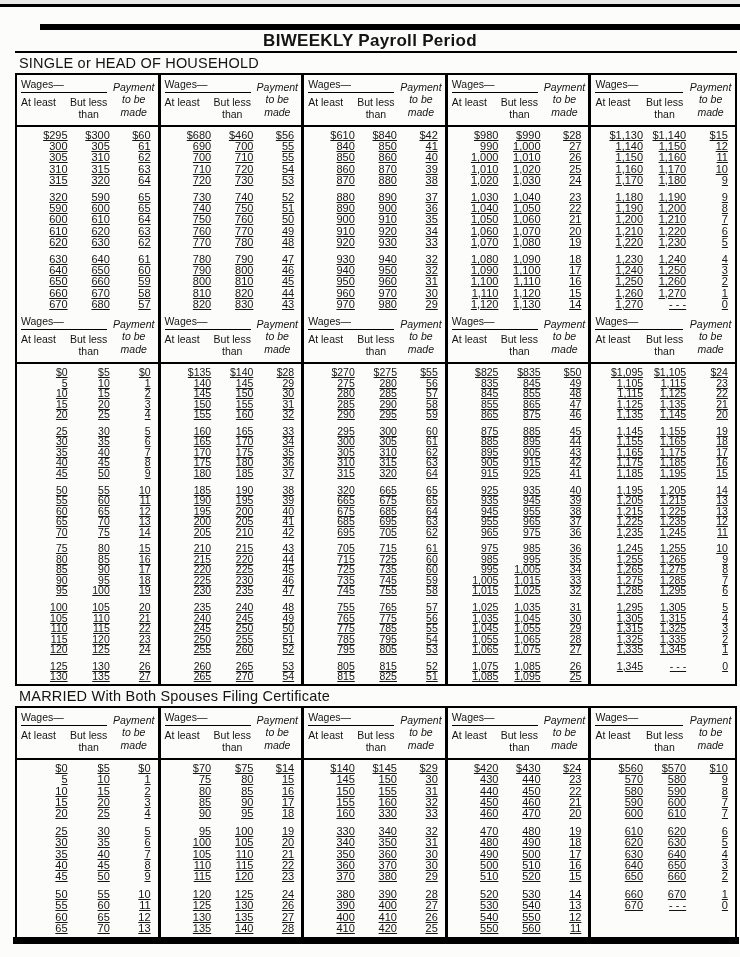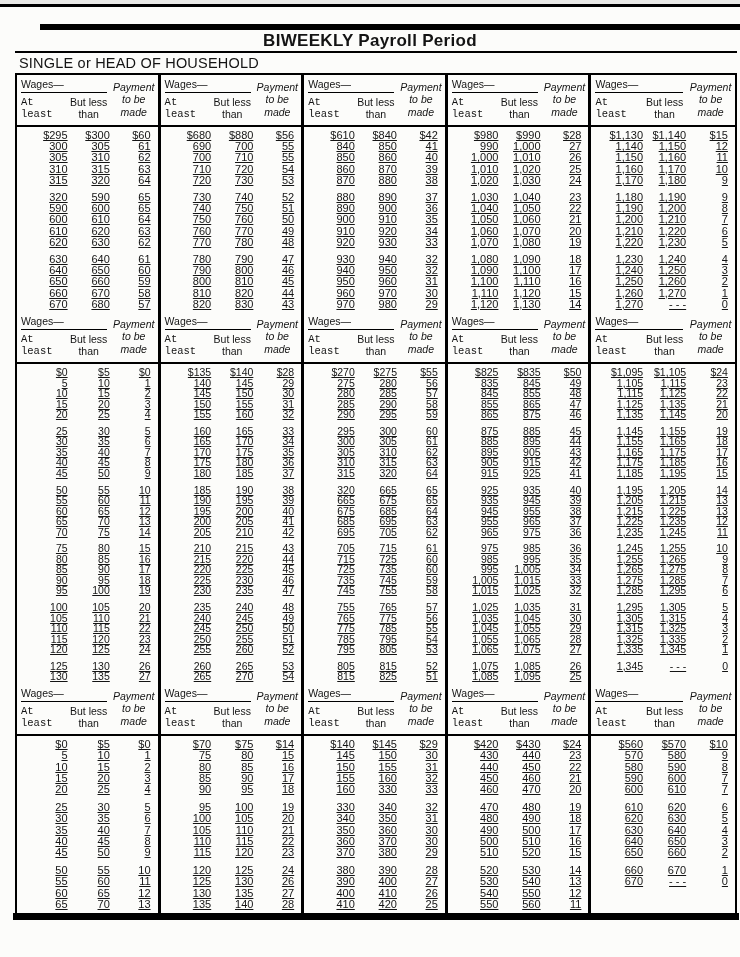--- a/index.html
+++ b/index.html
@@ -37,21 +37,21 @@
   .grp-head{
     height:52px;border-bottom:2px solid #000;
     display:flex;box-sizing:border-box;padding-top:2px;
   }
   .wages-part{width:66%;padding-left:4px;box-sizing:border-box;}
   .wages-label{
     font-size:10.5px;border-bottom:1px solid #000;
     padding:1px 0 2px 0;width:97%;
   }
   .wage-col-labels{display:flex;font-size:10.5px;padding-top:3px;line-height:1.15;}
-  .al-label{flex:1.1;font-family:Liberation Mono, monospace;}
+  .al-label{flex:1.1;}
   .bl-label{flex:1;text-align:center;}
   .pay-label{
     width:34%;font-size:10.5px;text-align:center;
     padding-top:4px;line-height:1.18;box-sizing:border-box;font-style:italic;
   }
   .grp-body{padding-top:3px;padding-bottom:2px;text-decoration:underline;}
   .blk{margin-bottom:6px;}
   .blk:last-child{margin-bottom:0;}
   .row{display:grid;grid-template-columns:36% 30% 34%;}
   .row span{text-align:right;white-space:nowrap;}
@@ -177,21 +177,21 @@
                   <div class="al-label">At least</div>
                   <div class="bl-label">But less than</div>
                 </div>
               </div>
               <div class="pay-label">Payment to be made</div>
             </div>
             <div class="grp-body">
               <div class="blk">
                 <div class="row">
                   <span class="c1">$680</span>
-                  <span class="c2">$880</span>
+                  <span class="c2">$460</span>
                   <span class="c3">$56</span>
                 </div>
                 <div class="row">
                   <span class="c1">690</span>
                   <span class="c2">700</span>
                   <span class="c3">55</span>
                 </div>
                 <div class="row">
                   <span class="c1">700</span>
                   <span class="c2">710</span>
@@ -1351,20 +1351,21 @@
                   <span class="c2">- - -</span>
                   <span class="c3">0</span>
                 </div>
               </div>
             </div>
           </div>
         </div>
     </section>
 
     <section class="tbl-section s3">
+      <h2 class="sec-heading">MARRIED With Both Spouses Filing Certificate</h2>
       <div class="sec-groups">
           <div class="grp">
             <div class="grp-head">
               <div class="wages-part">
                 <div class="wages-label">Wages—</div>
                 <div class="wage-col-labels">
                   <div class="al-label">At least</div>
                   <div class="bl-label">But less than</div>
                 </div>
               </div>

